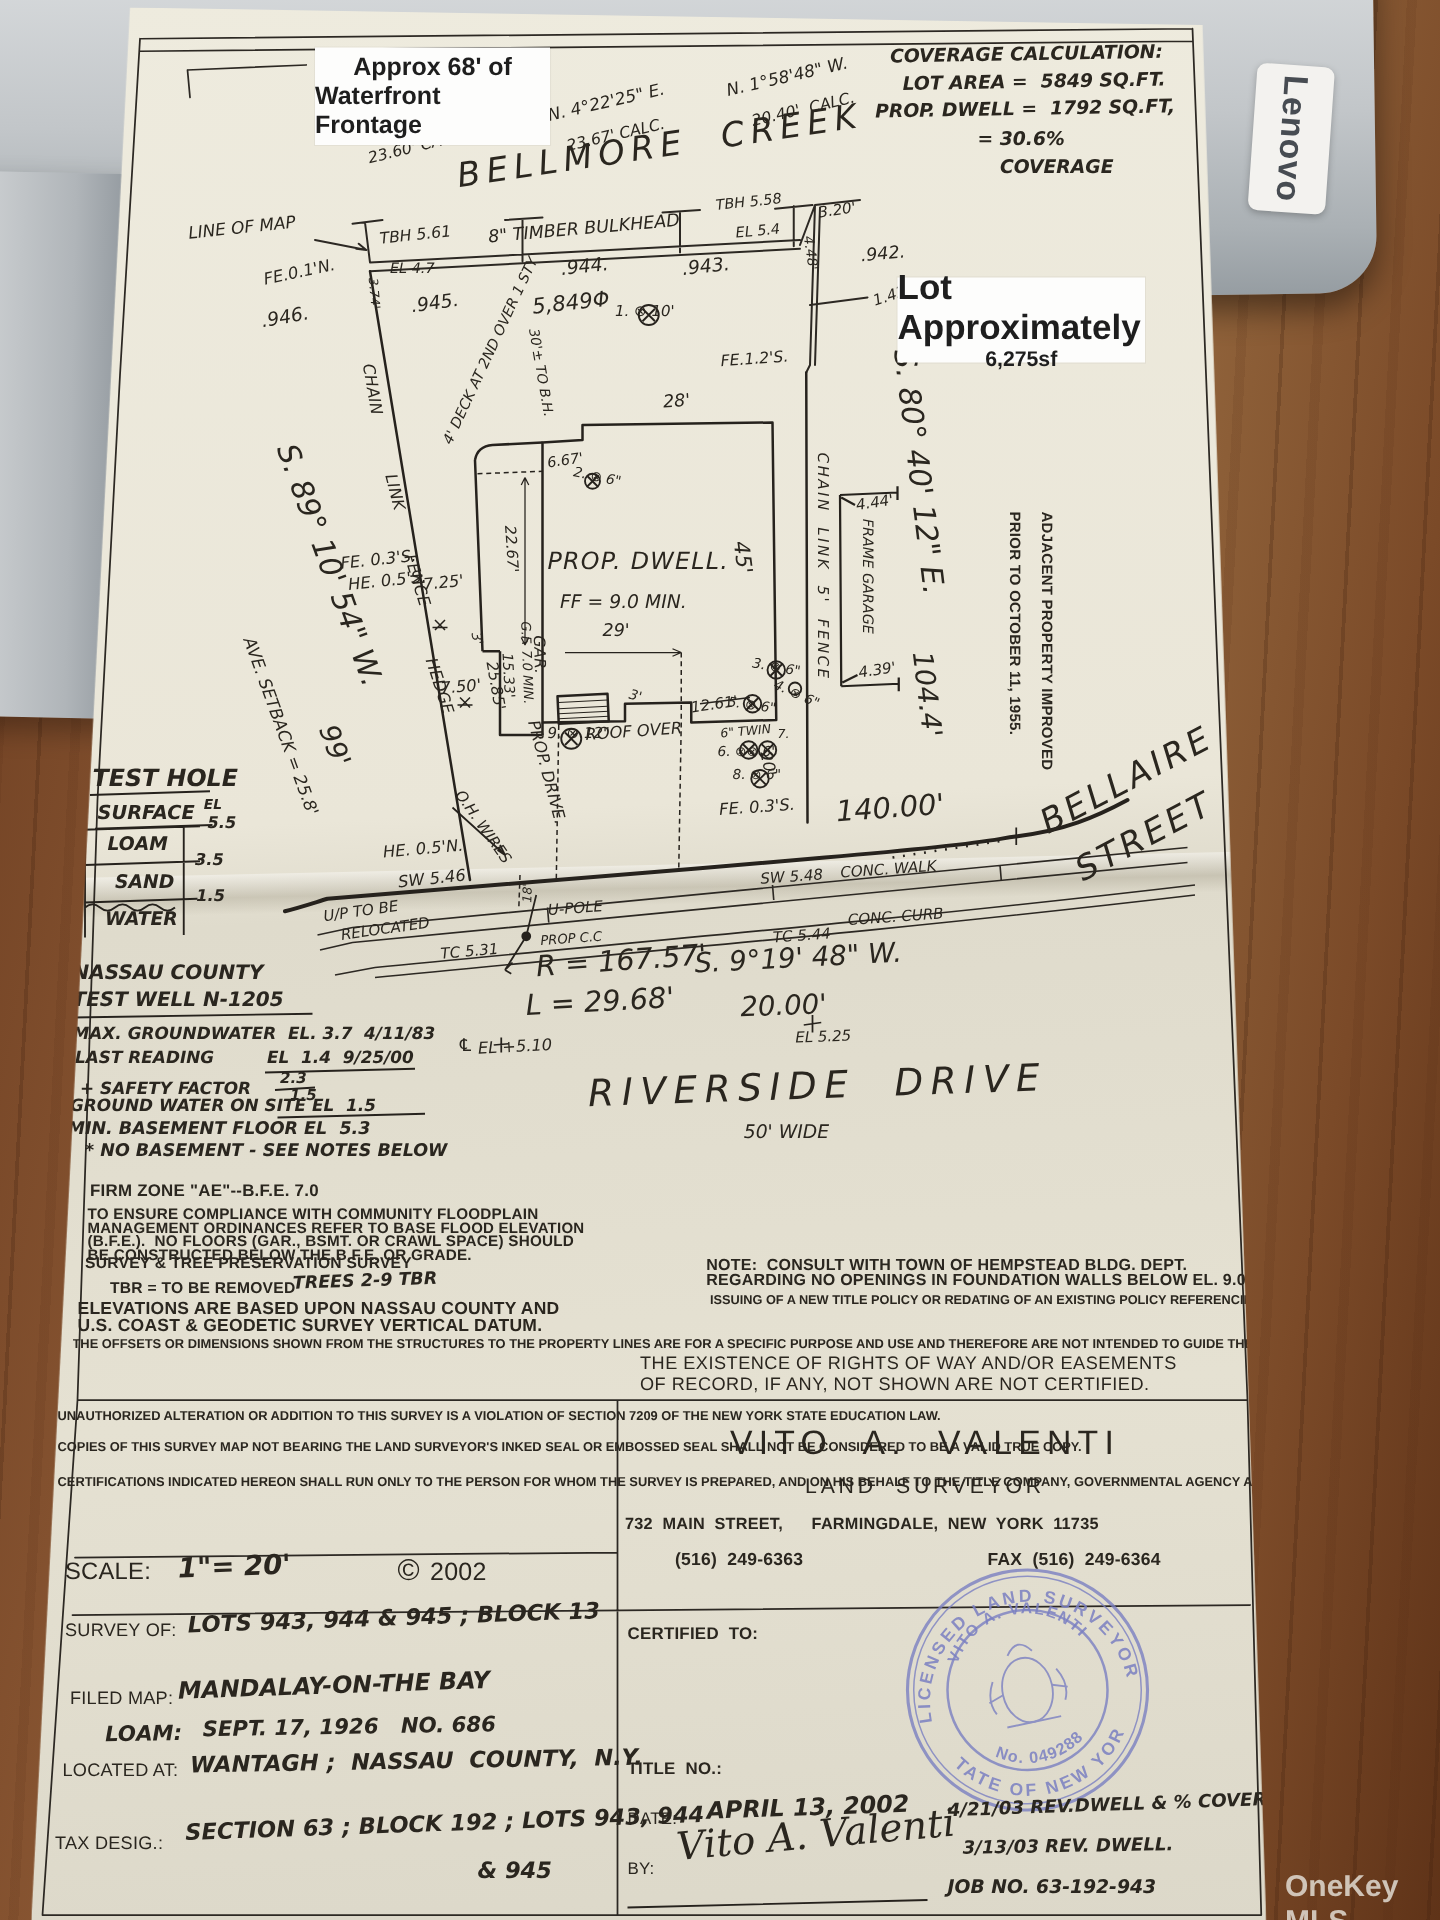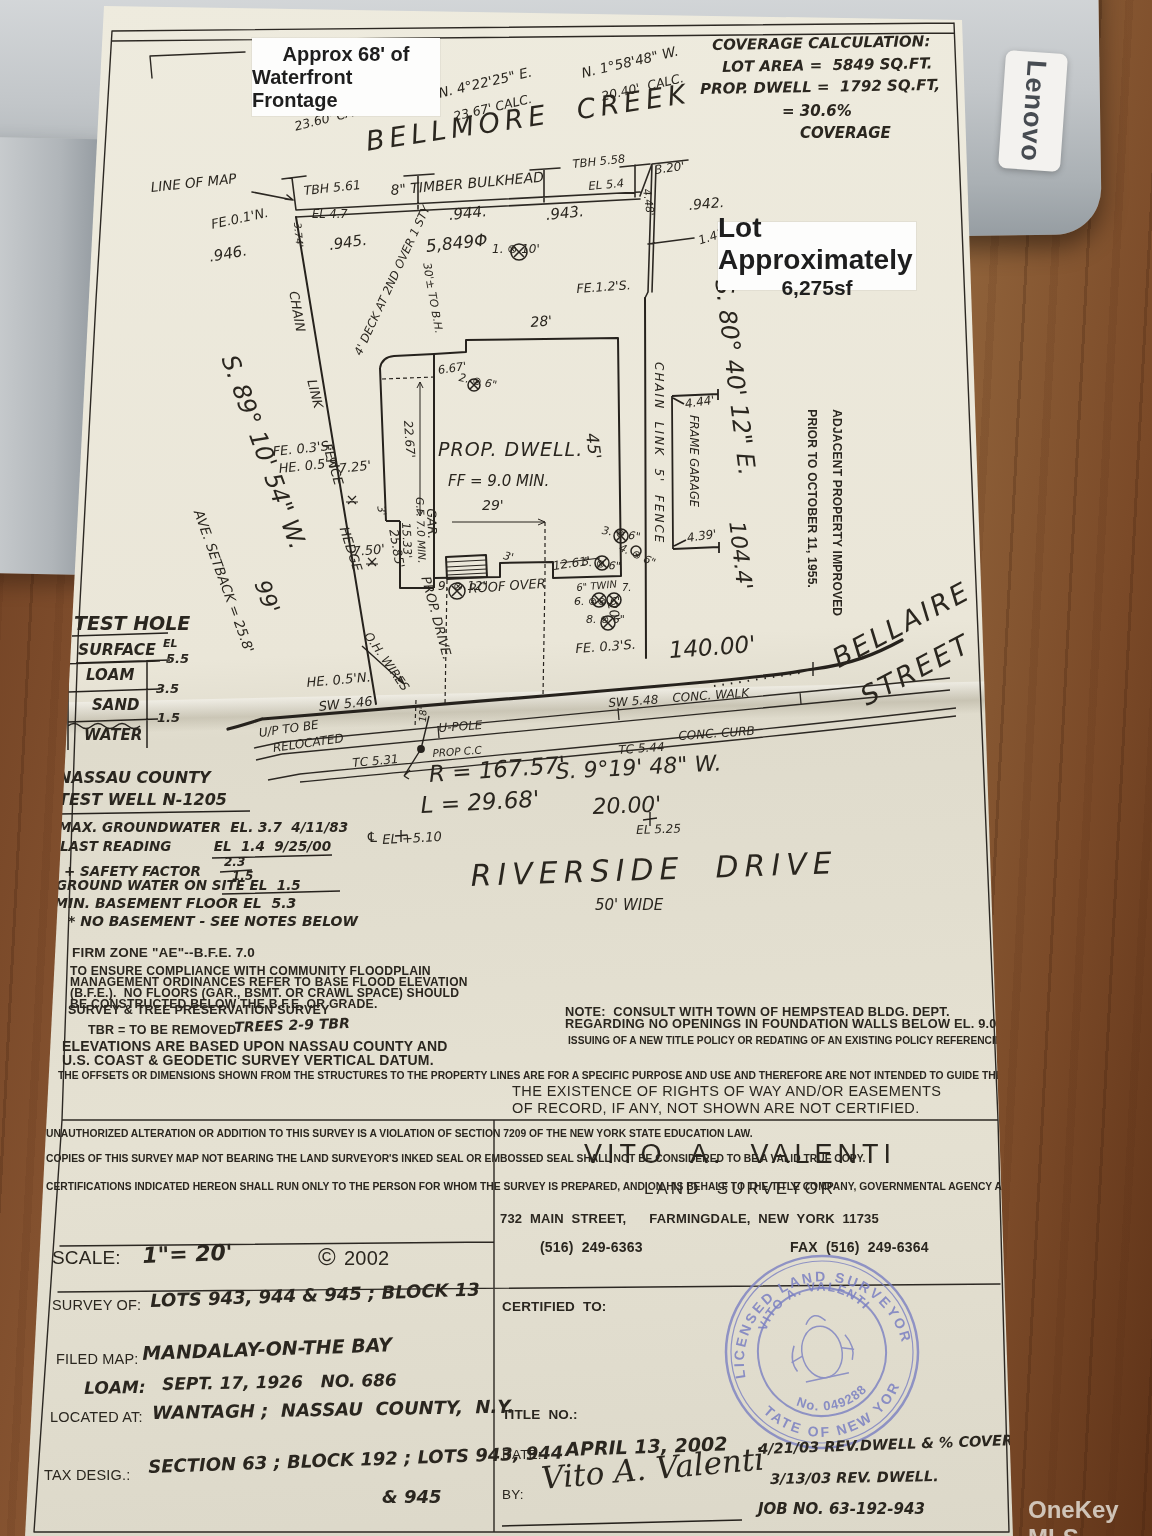--- a/index.html
+++ b/index.html
@@ -327,17 +327,17 @@
     <div class="lb hb" style="left:770px;top:1472px;font-size:14.5px;transform:rotate(-1deg)">3/13/03 REV. DWELL.</div>
     <div class="lb hb" style="left:758px;top:1502px;font-size:15px">JOB NO. 63-192-943</div>
   </div>
 
   <div class="obox" style="left:252px;top:38px;width:188px;height:78px">
     <span style="font-size:20px">Approx 68' of</span>
     <span style="font-size:20px">Waterfront Frontage</span>
   </div>
   <div class="obox" style="left:718px;top:222px;width:198px;height:68px">
     <span style="font-size:28px">Lot Approximately</span>
-    <span style="font-size:21px">6,275sf</span>
+    <span style="font-size:17px">6,275sf</span>
   </div>
 
   <div class="wm" style="left:1028px;top:1496px;font-size:24px">OneKey MLS</div>
 </div>
 
 </body></html>

